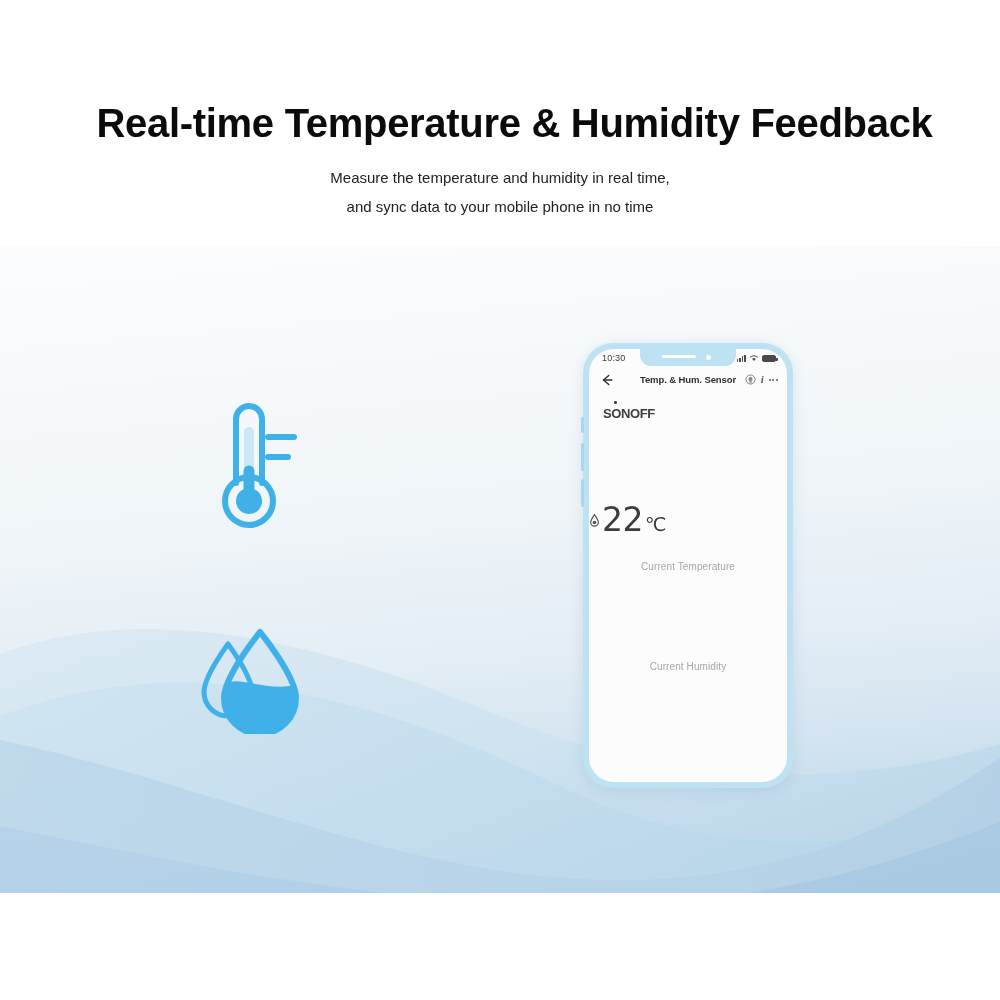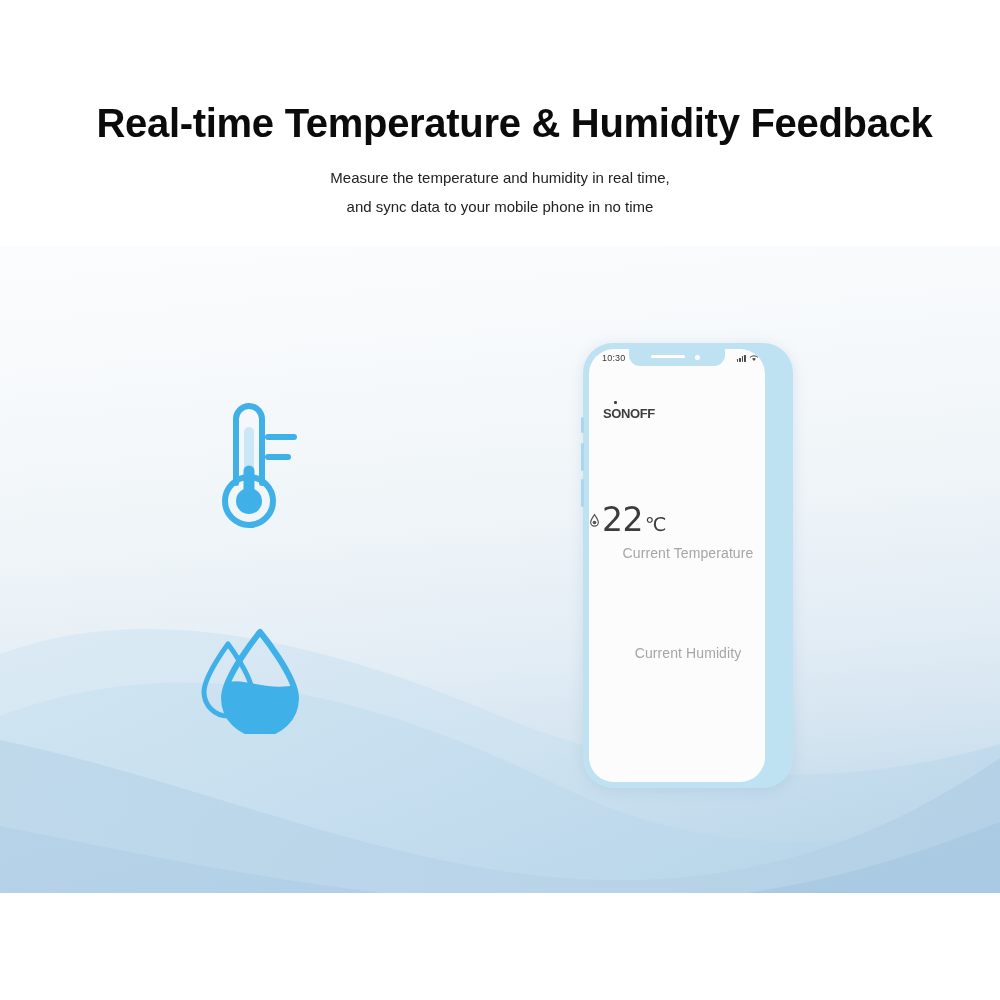--- a/index.html
+++ b/index.html
@@ -107,21 +107,21 @@
     border-radius: 2px;
     background: #a8d7ef;
   }
   .phone-btn.b1 { top: 74px;  height: 16px; }
   .phone-btn.b2 { top: 100px; height: 28px; }
   .phone-btn.b3 { top: 136px; height: 28px; }
 
   .phone-screen {
     position: absolute;
     left: 6px; top: 6px;
-    width: 176px; height: 433px;
+    width: 198px; height: 433px;
     border-radius: 25px;
     background: #fcfcfd;
     overflow: hidden;
   }
 
   .notch {
     position: absolute;
     top: 0; left: 50%;
     transform: translateX(-50%);
     width: 96px; height: 17px;
@@ -279,22 +279,22 @@
   .reading-unit {
     font-size: 19px;
     font-weight: 400;
     color: #3c3c3c;
     line-height: 20px;
     align-self: flex-end;
     padding-bottom: 3px;
     font-family: "DejaVu Sans", sans-serif;
   }
   .reading-label {
-    margin-top: 8px;
-    font-size: 14px;
+    margin-top: 24px;
+    font-size: 10px;
     color: #a6a6a6;
     letter-spacing: 0.1px;
   }
 
   
   .footer-strip {
     position: absolute;
     left: 0; top: 893px;
     width: 1000px; height: 107px;
     background: #ffffff;
@@ -390,20 +390,40 @@
                 <i></i>
             </span>
             <svg class="wifi-ic" viewBox="0 0 20 16">
               <path d="M10 14.2 L6.2 9.6 A6 6 0 0 1 13.8 9.6 Z" fill="#4a4a4a"></path>
               <path d="M2.6 6.2 A11 11 0 0 1 17.4 6.2" fill="none" stroke="#4a4a4a" stroke-width="2" stroke-linecap="round"></path>
             </svg>
             <span class="batt"></span>
           </div>
         </div>
 
+        <div class="navbar">
+          <svg class="nav-back" viewBox="0 0 20 20">
+            <path d="M12.5 3.5 L5 10 L12.5 16.5" fill="none" stroke="#2e2e2e" stroke-width="2" stroke-linecap="round" stroke-linejoin="round"></path>
+            <line x1="5" y1="10" x2="17" y2="10" stroke="#2e2e2e" stroke-width="2" stroke-linecap="round"></line>
+          </svg>
+          <div class="nav-title">Temp. &amp; Hum. Sensor</div>
+          <div class="nav-right">
+            <svg class="nav-bulb" viewBox="0 0 16 16">
+              <circle cx="8" cy="8" r="6.6" fill="none" stroke="#6a6a6a" stroke-width="1.2"></circle>
+              <path d="M6.2 9.6 A3 3 0 1 1 9.8 9.6 L9.8 11.2 L6.2 11.2 Z" fill="#8a8a8a"></path>
+              <line x1="6.4" y1="12.3" x2="9.6" y2="12.3" stroke="#6a6a6a" stroke-width="1"></line>
+            </svg>
+            <span class="nav-info">i</span>
+            <span class="nav-dots">
+              <i></i>
+                <i></i>
+                <i></i>
+            </span>
+          </div>
+        </div>
 
         <div class="brand">
           <span class="brand-text">SONOFF</span>
           <span class="brand-dot"></span>
         </div>
 
         <div class="reading temp">
           <div class="reading-row">
             <svg class="reading-glyph" viewBox="0 0 12 16">
               <path d="M6 1.5 C6 1.5 1.8 7.4 1.8 10 A4.2 4.2 0 0 0 10.2 10 C10.2 7.4 6 1.5 6 1.5 Z" fill="none" stroke="#555" stroke-width="1.3"></path>

